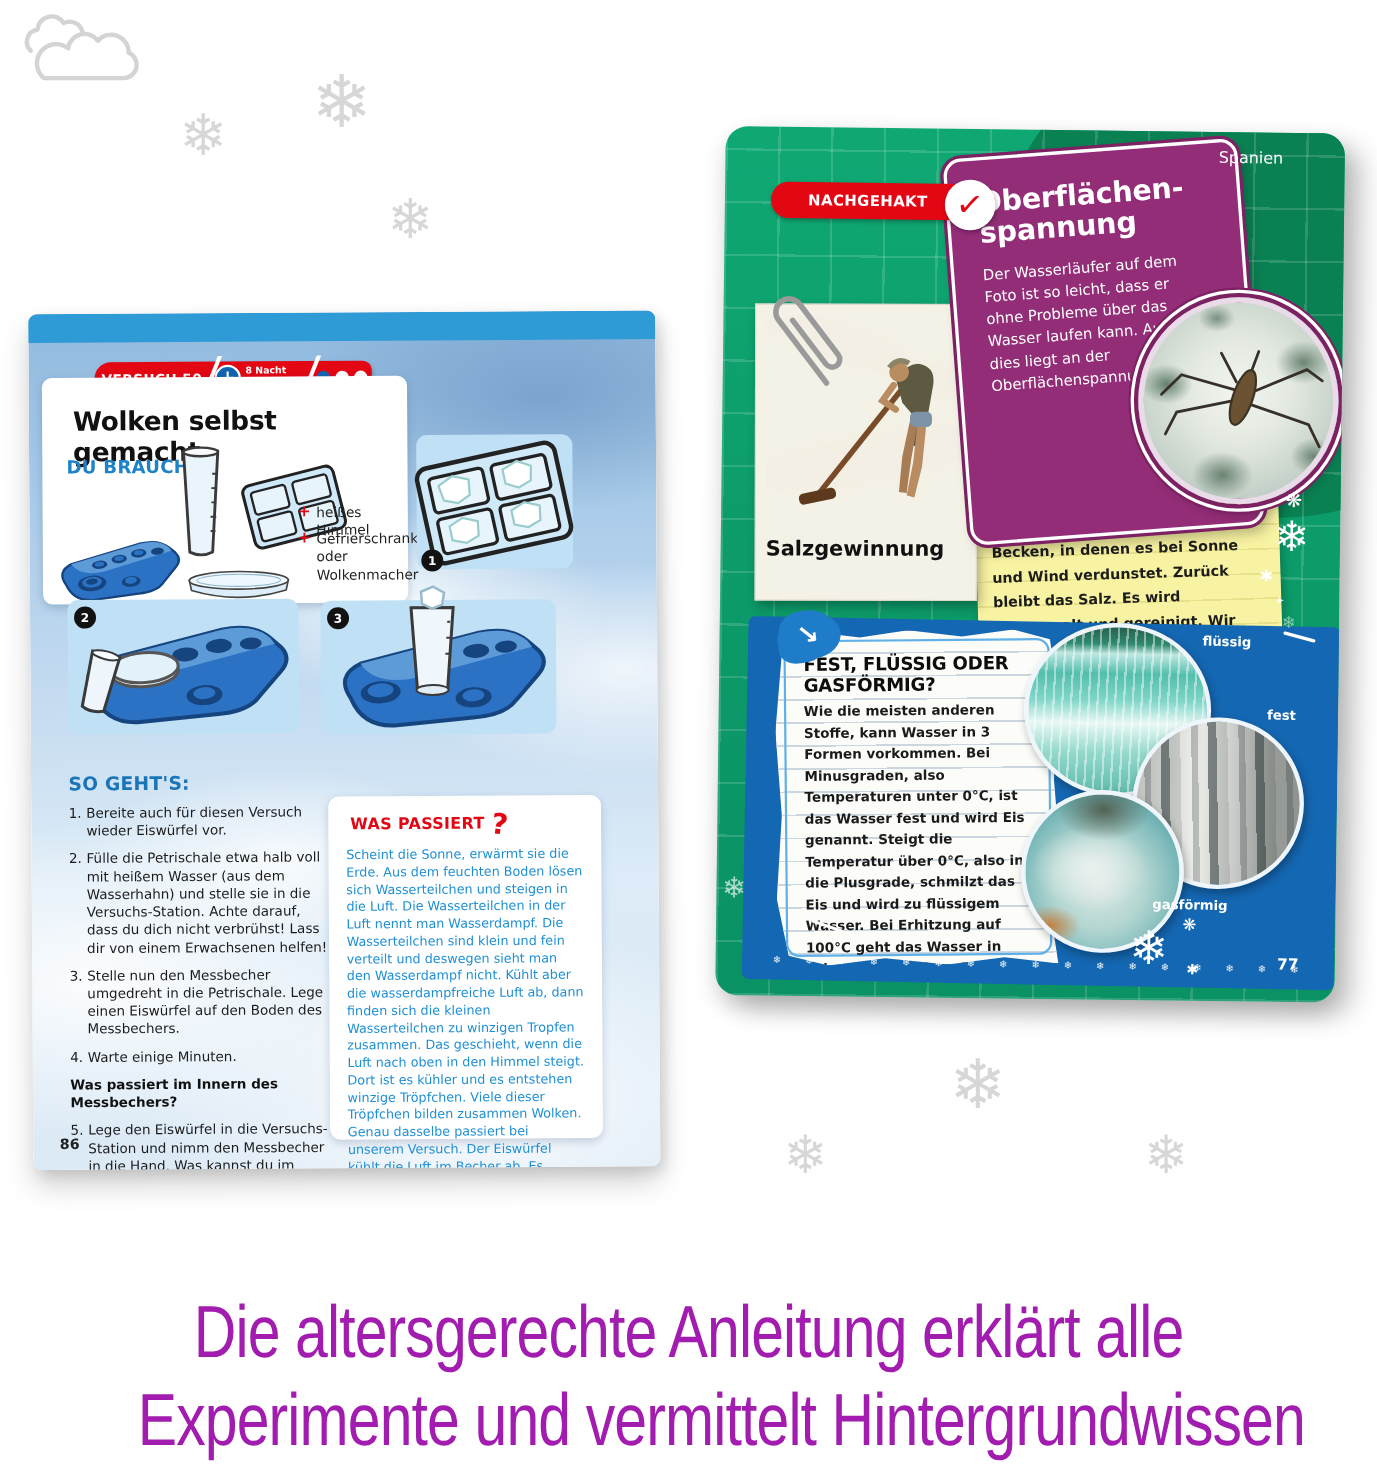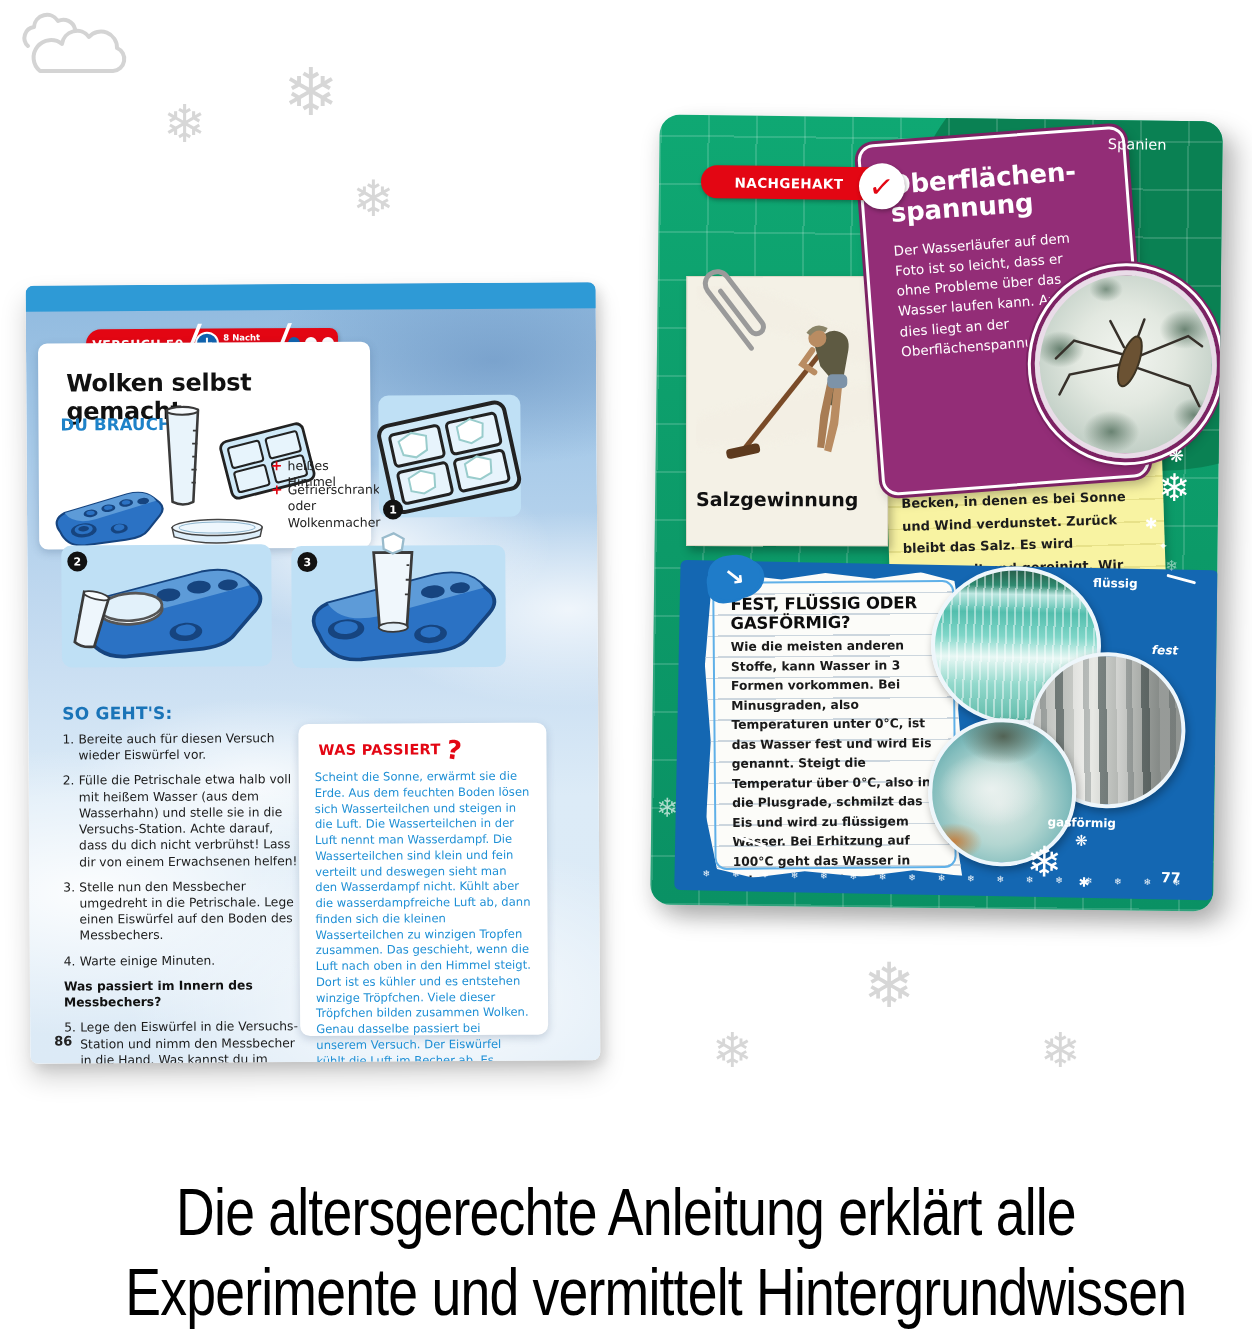--- a/index.html
+++ b/index.html
@@ -130,21 +130,21 @@
     radial-gradient(70px 50px at 42% 48%, rgba(235,242,240,.95), transparent 75%),
     radial-gradient(circle at 48% 58%, #dfe9e6 0%, #b3d6d1 38%, #83bdbd 62%, #4f9aa0 88%);}
   .plab{position:absolute;color:#fff;font-size:12px;font-weight:bold;z-index:6;}
   .flakerow{position:absolute;left:28px;bottom:12px;width:500px;color:rgba(255,255,255,.92);font-size:9px;
     letter-spacing:9.5px;white-space:nowrap;overflow:hidden;}
   .slash{position:absolute;background:#fff;height:3px;border-radius:2px;}
   .pnum-right{position:absolute;right:32px;bottom:14px;color:#fff;font-size:14px;font-weight:bold;z-index:6;}
   .wflake{position:absolute;color:#fff;z-index:6;line-height:1;}
 
   
-  .caption{position:absolute;left:0;top:1172px;width:1252px;text-align:center;color:#000000;}
+  .caption{position:absolute;left:0;top:1172px;width:1252px;text-align:center;color:#a21caf;}
   .caption div{font-size:67px;line-height:80px;transform:scaleX(.8);transform-origin:50% 50%;
     font-family:"Liberation Sans",sans-serif;letter-spacing:-1px;white-space:nowrap;}
 </style>
 </head>
 <body>
 
 <div class="canvas">
 
   <svg class="cloud-svg" width="130" height="70" viewBox="0 0 130 70">
     <path d="M20 38 a11 11 0 0 1 6-19 a13 13 0 0 1 24-6 a12 12 0 0 1 17 8" fill="#fff" stroke="#d4d4d4" stroke-width="4" stroke-linecap="round" stroke-linejoin="round"></path>
@@ -396,21 +396,21 @@
         <div class="stext">Wie die meisten anderen Stoffe, kann Wasser in 3 Formen vorkommen. Bei Minusgraden, also Temperaturen unter 0°C, ist das Wasser fest und wird Eis genannt. Steigt die Temperatur über 0°C, also in die Plusgrade, schmilzt das Eis und wird zu flüssigem Wasser. Bei Erhitzung auf 100°C geht das Wasser in seinen gasförmigen Zustand über und wird dann als Wasserdampf bezeichnet.</div>
       </div>
       <div class="splat">
         <span>↘</span>
       </div>
 
       <div class="pcircle c-liquid"></div>
       <div class="pcircle c-solid"></div>
       <div class="pcircle c-gas"></div>
       <span class="plab" style="left:413px;top:8px;">flüssig</span>
-      <span class="plab" style="left:473px;top:74px;font-style:italic;">fest</span>
+      <span class="plab" style="left:473px;top:74px;">fest</span>
       <span class="plab" style="left:372px;top:248px;">gasförmig</span>
 
       <div class="flakerow">❄ ❄ ❄ ❄ ❄ ❄ ❄ ❄ ❄ ❄ ❄ ❄ ❄ ❄ ❄ ❄ ❄ ❄ ❄ ❄ ❄ ❄</div>
       <div class="slash" style="left:62px;bottom:48px;width:30px;transform:rotate(18deg);"></div>
       <div class="slash" style="right:22px;top:8px;width:30px;transform:rotate(14deg);"></div>
       <div class="pnum-right">77</div>
     </div>
 
     <span class="wflake" style="left:513px;top:326px;font-size:18px;">❋</span>
     <span class="wflake" style="left:503px;top:348px;font-size:38px;">❄</span>

